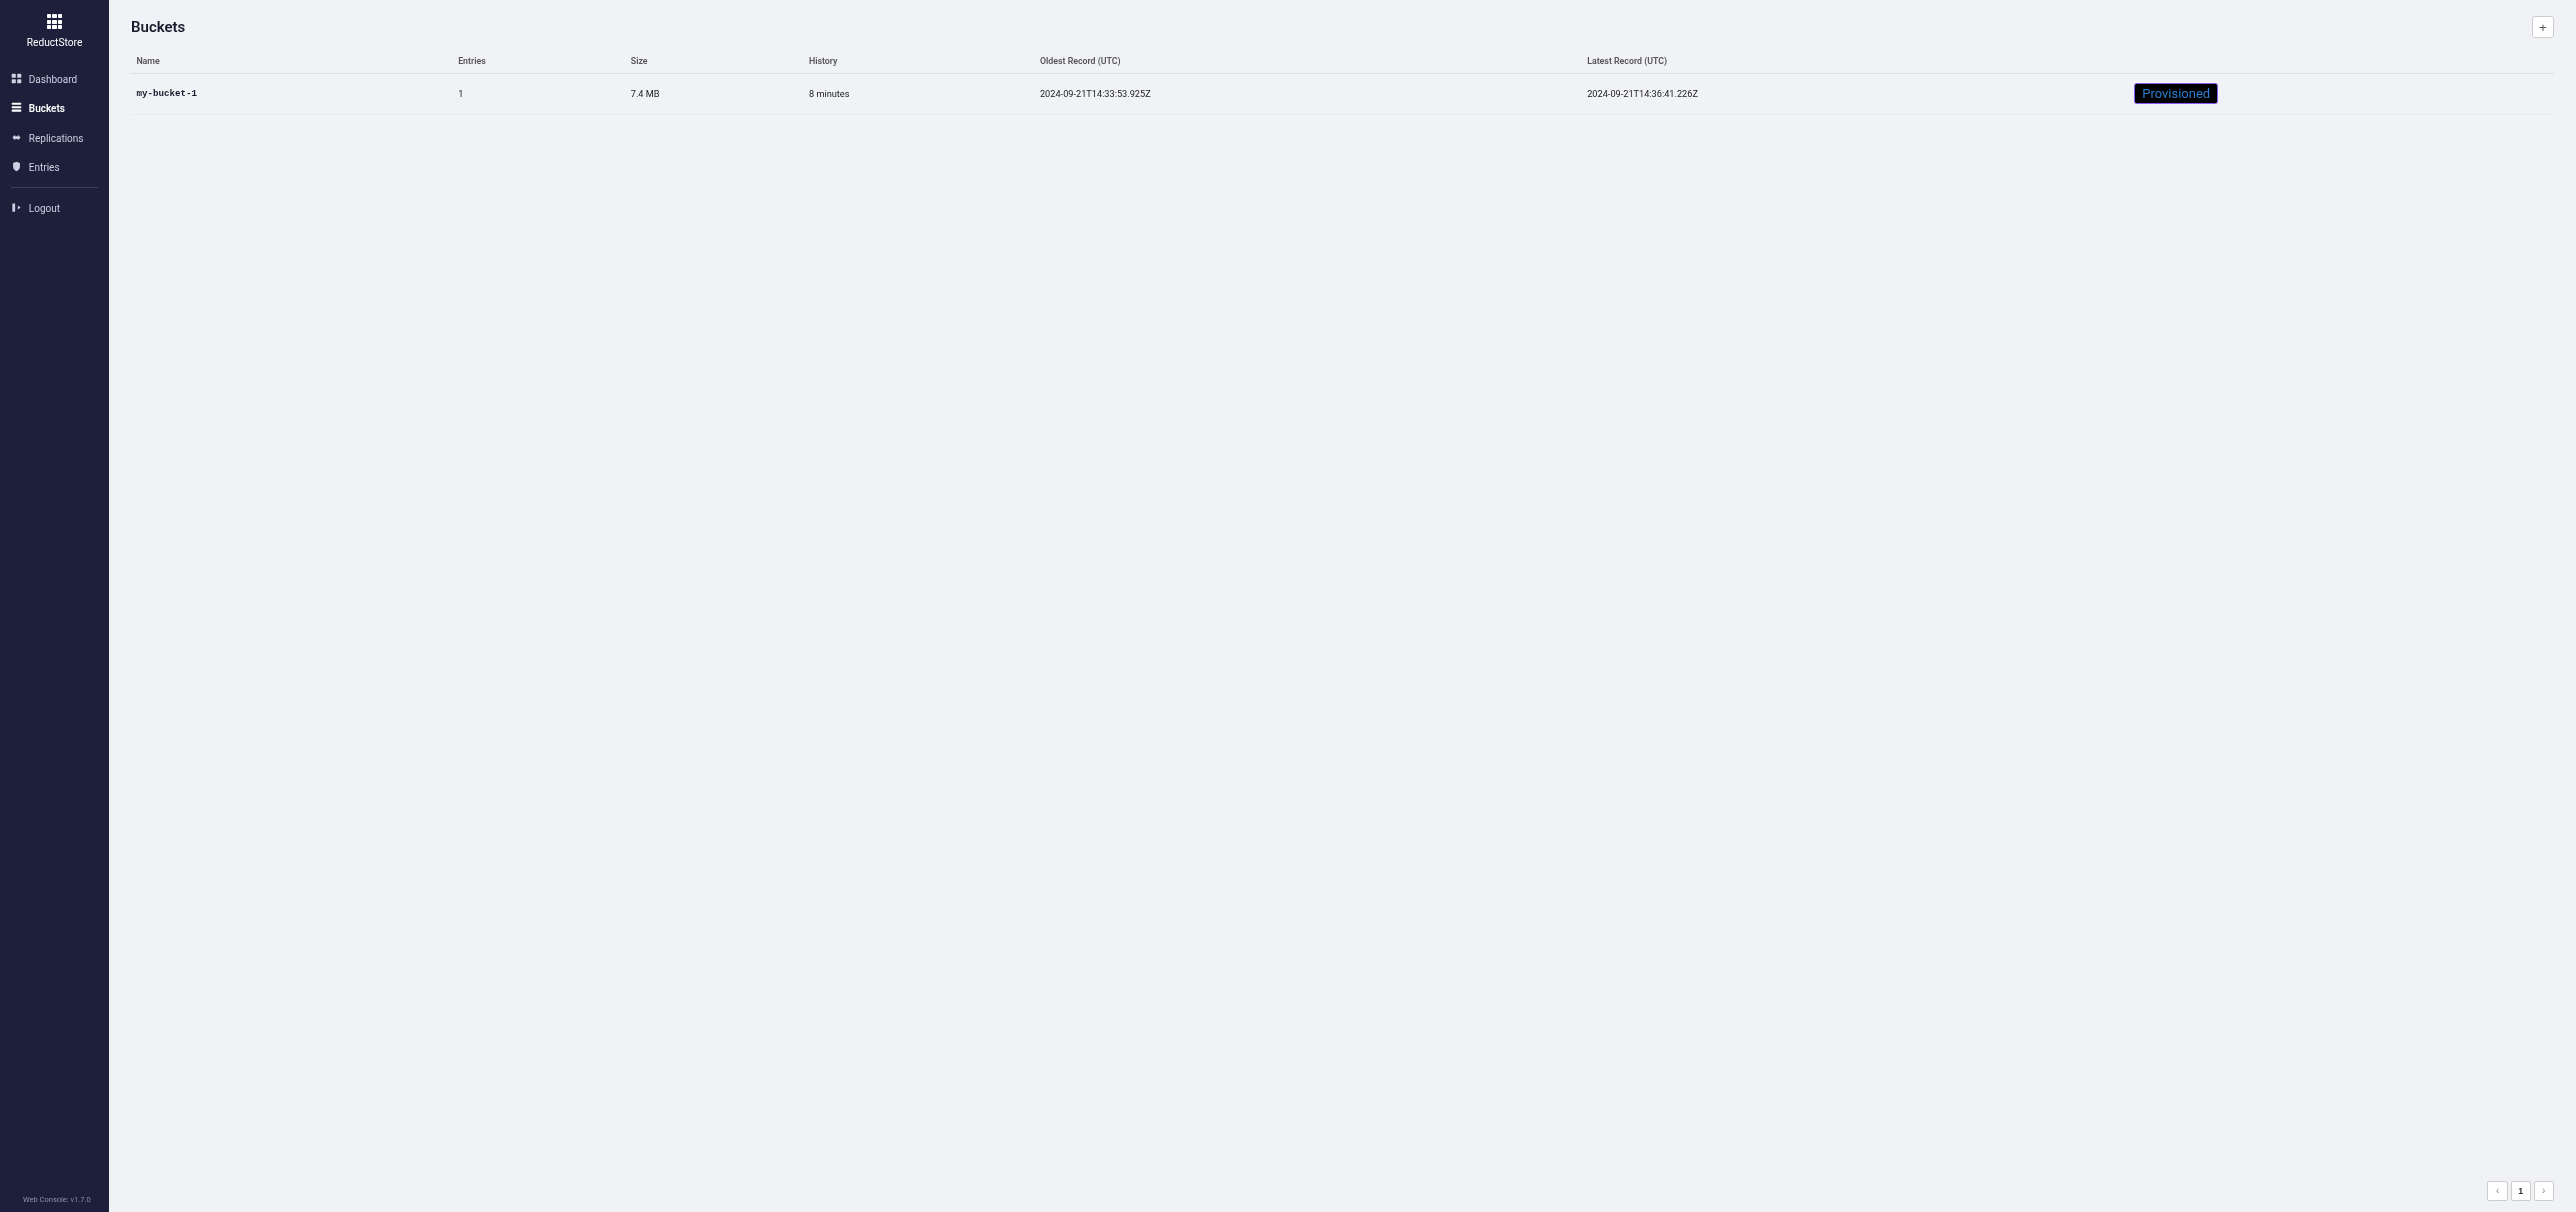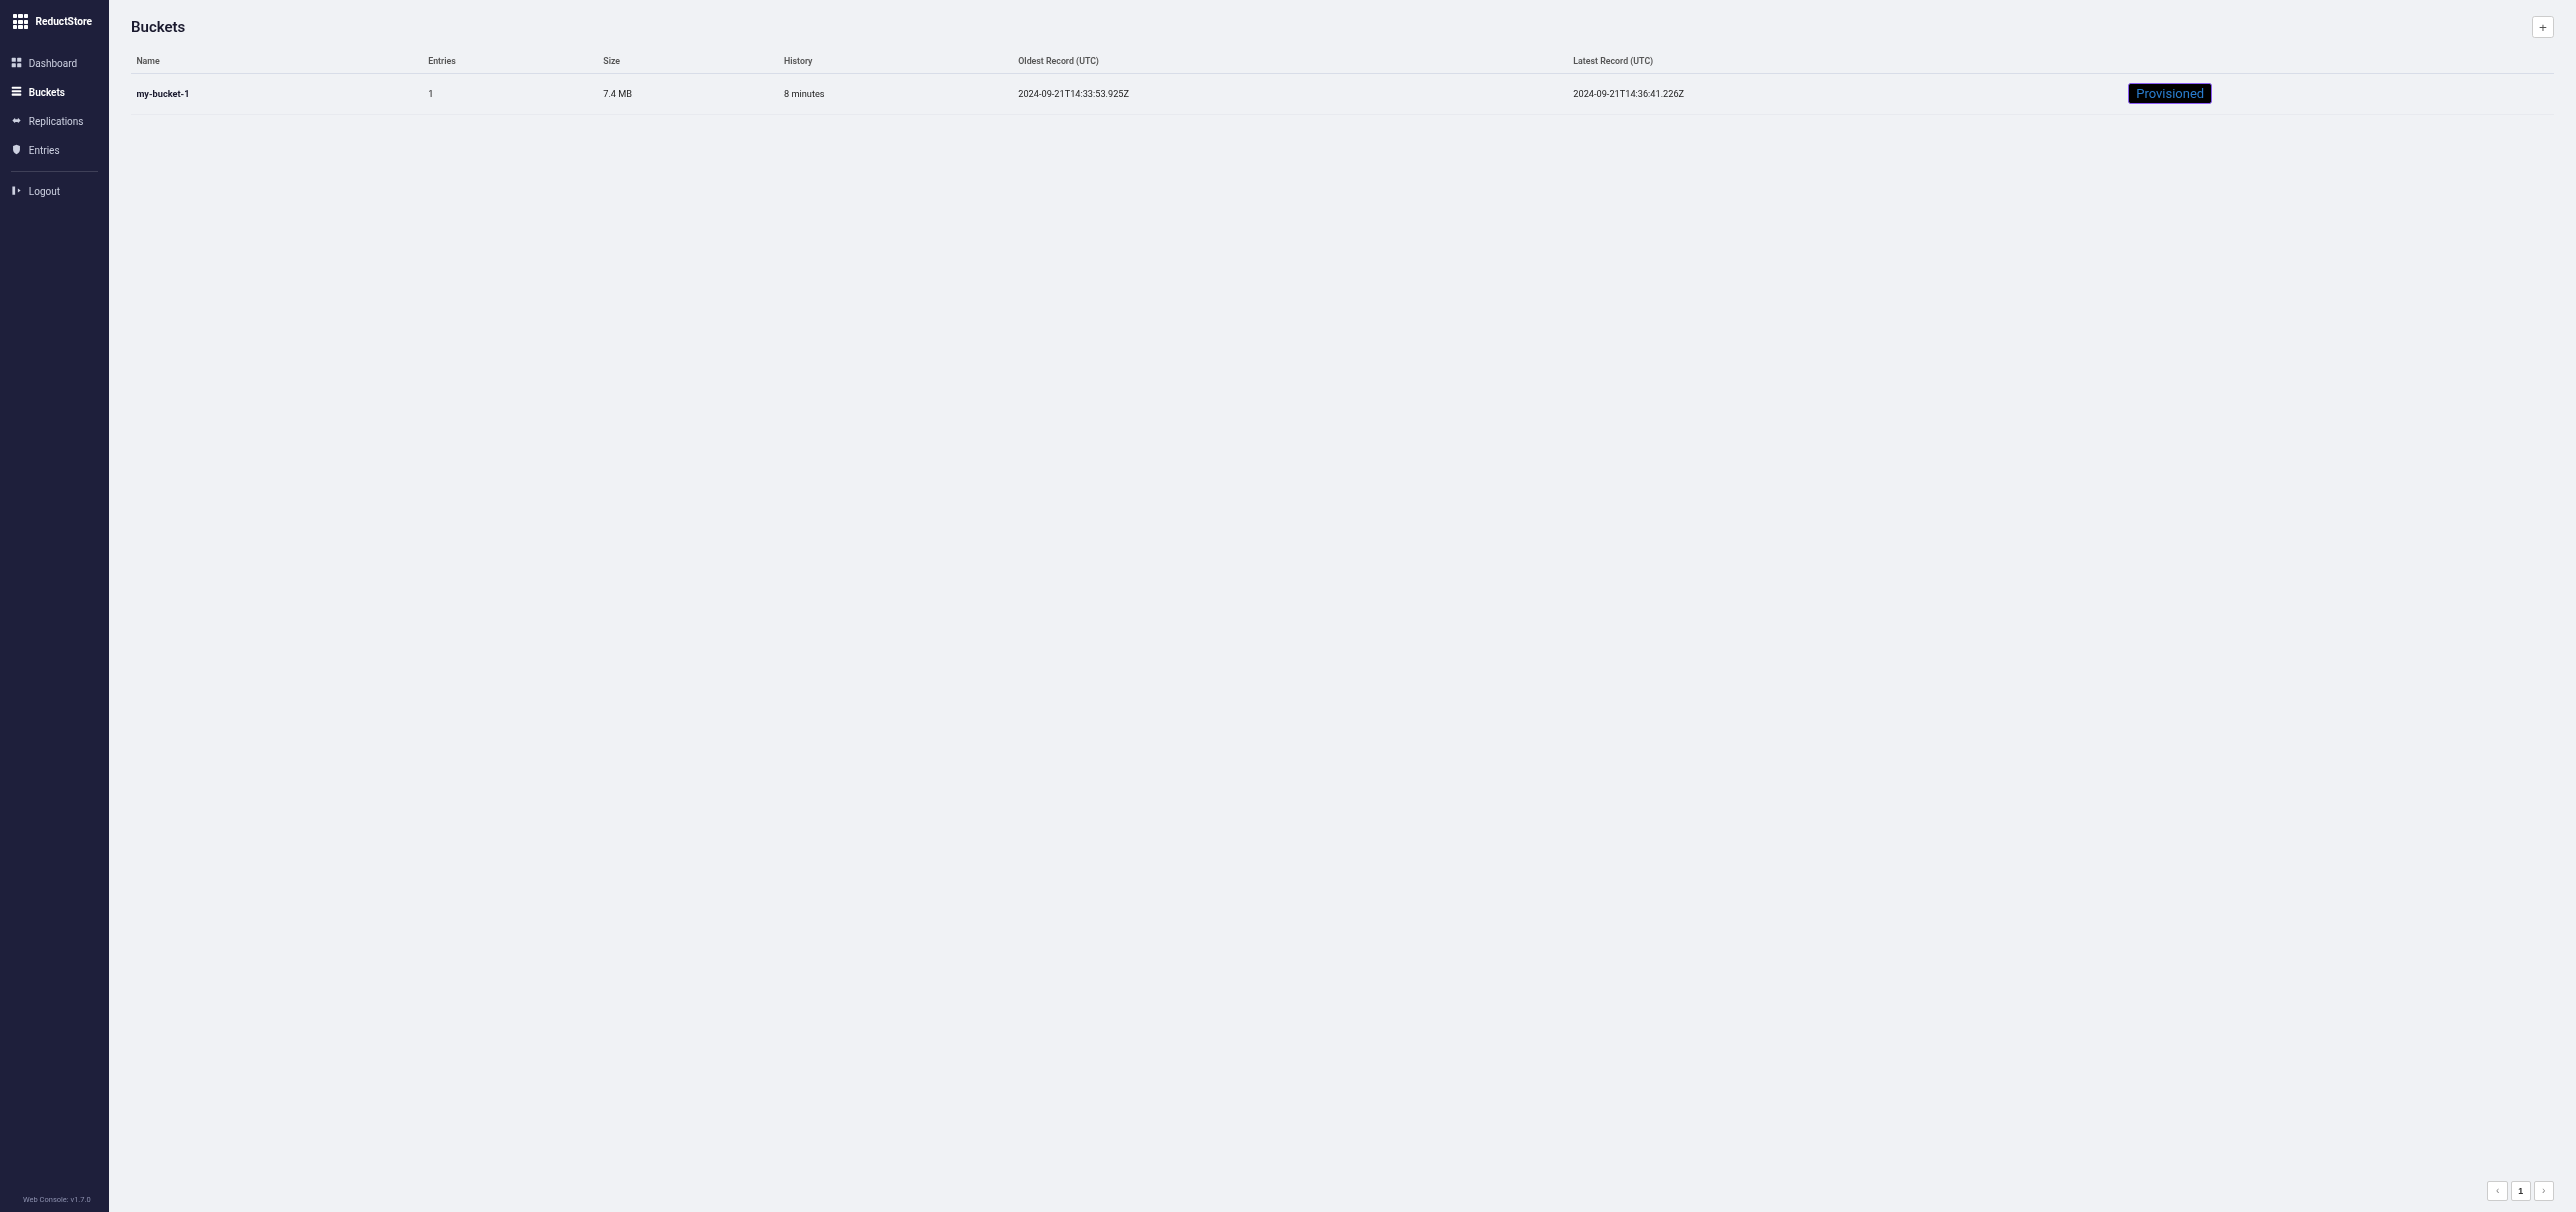--- a/index.html
+++ b/index.html
@@ -26,22 +26,23 @@
       flex-direction: column;
       padding: 0;
     }
 
     .sidebar-logo {
       display: flex;
       align-items: center;
       gap: 5.4px;
       padding: 12.2px 11px;
       font-size: 10.2px;
-      font-weight: 700;
+      font-weight: 400;
       color: #fff;
+      flex-direction: column;
     }
 
     .logo-icon {
       width: 19px;
       height: 19px;
       display: inline-flex;
       align-items: center;
       justify-content: center;
     }
 
@@ -164,20 +165,21 @@
     td {
       padding: 9.5px 5.4px;
       font-size: 9.2px;
       color: #222;
       border-bottom: 0.7px solid #e8eaef;
     }
 
     td.bucket-name {
       font-weight: 700;
       color: #1a1a2e;
+      font-family: Liberation Mono, monospace;
     }
 
     .provisioned-badge {
       display: inline-block;
       padding: 2px 6.8px;
       border: 1px solid #8b5cf6;
       border-radius: 2.7px;
       color: #2a7dcf;
       font-size: 13px;
       background: #000000;

